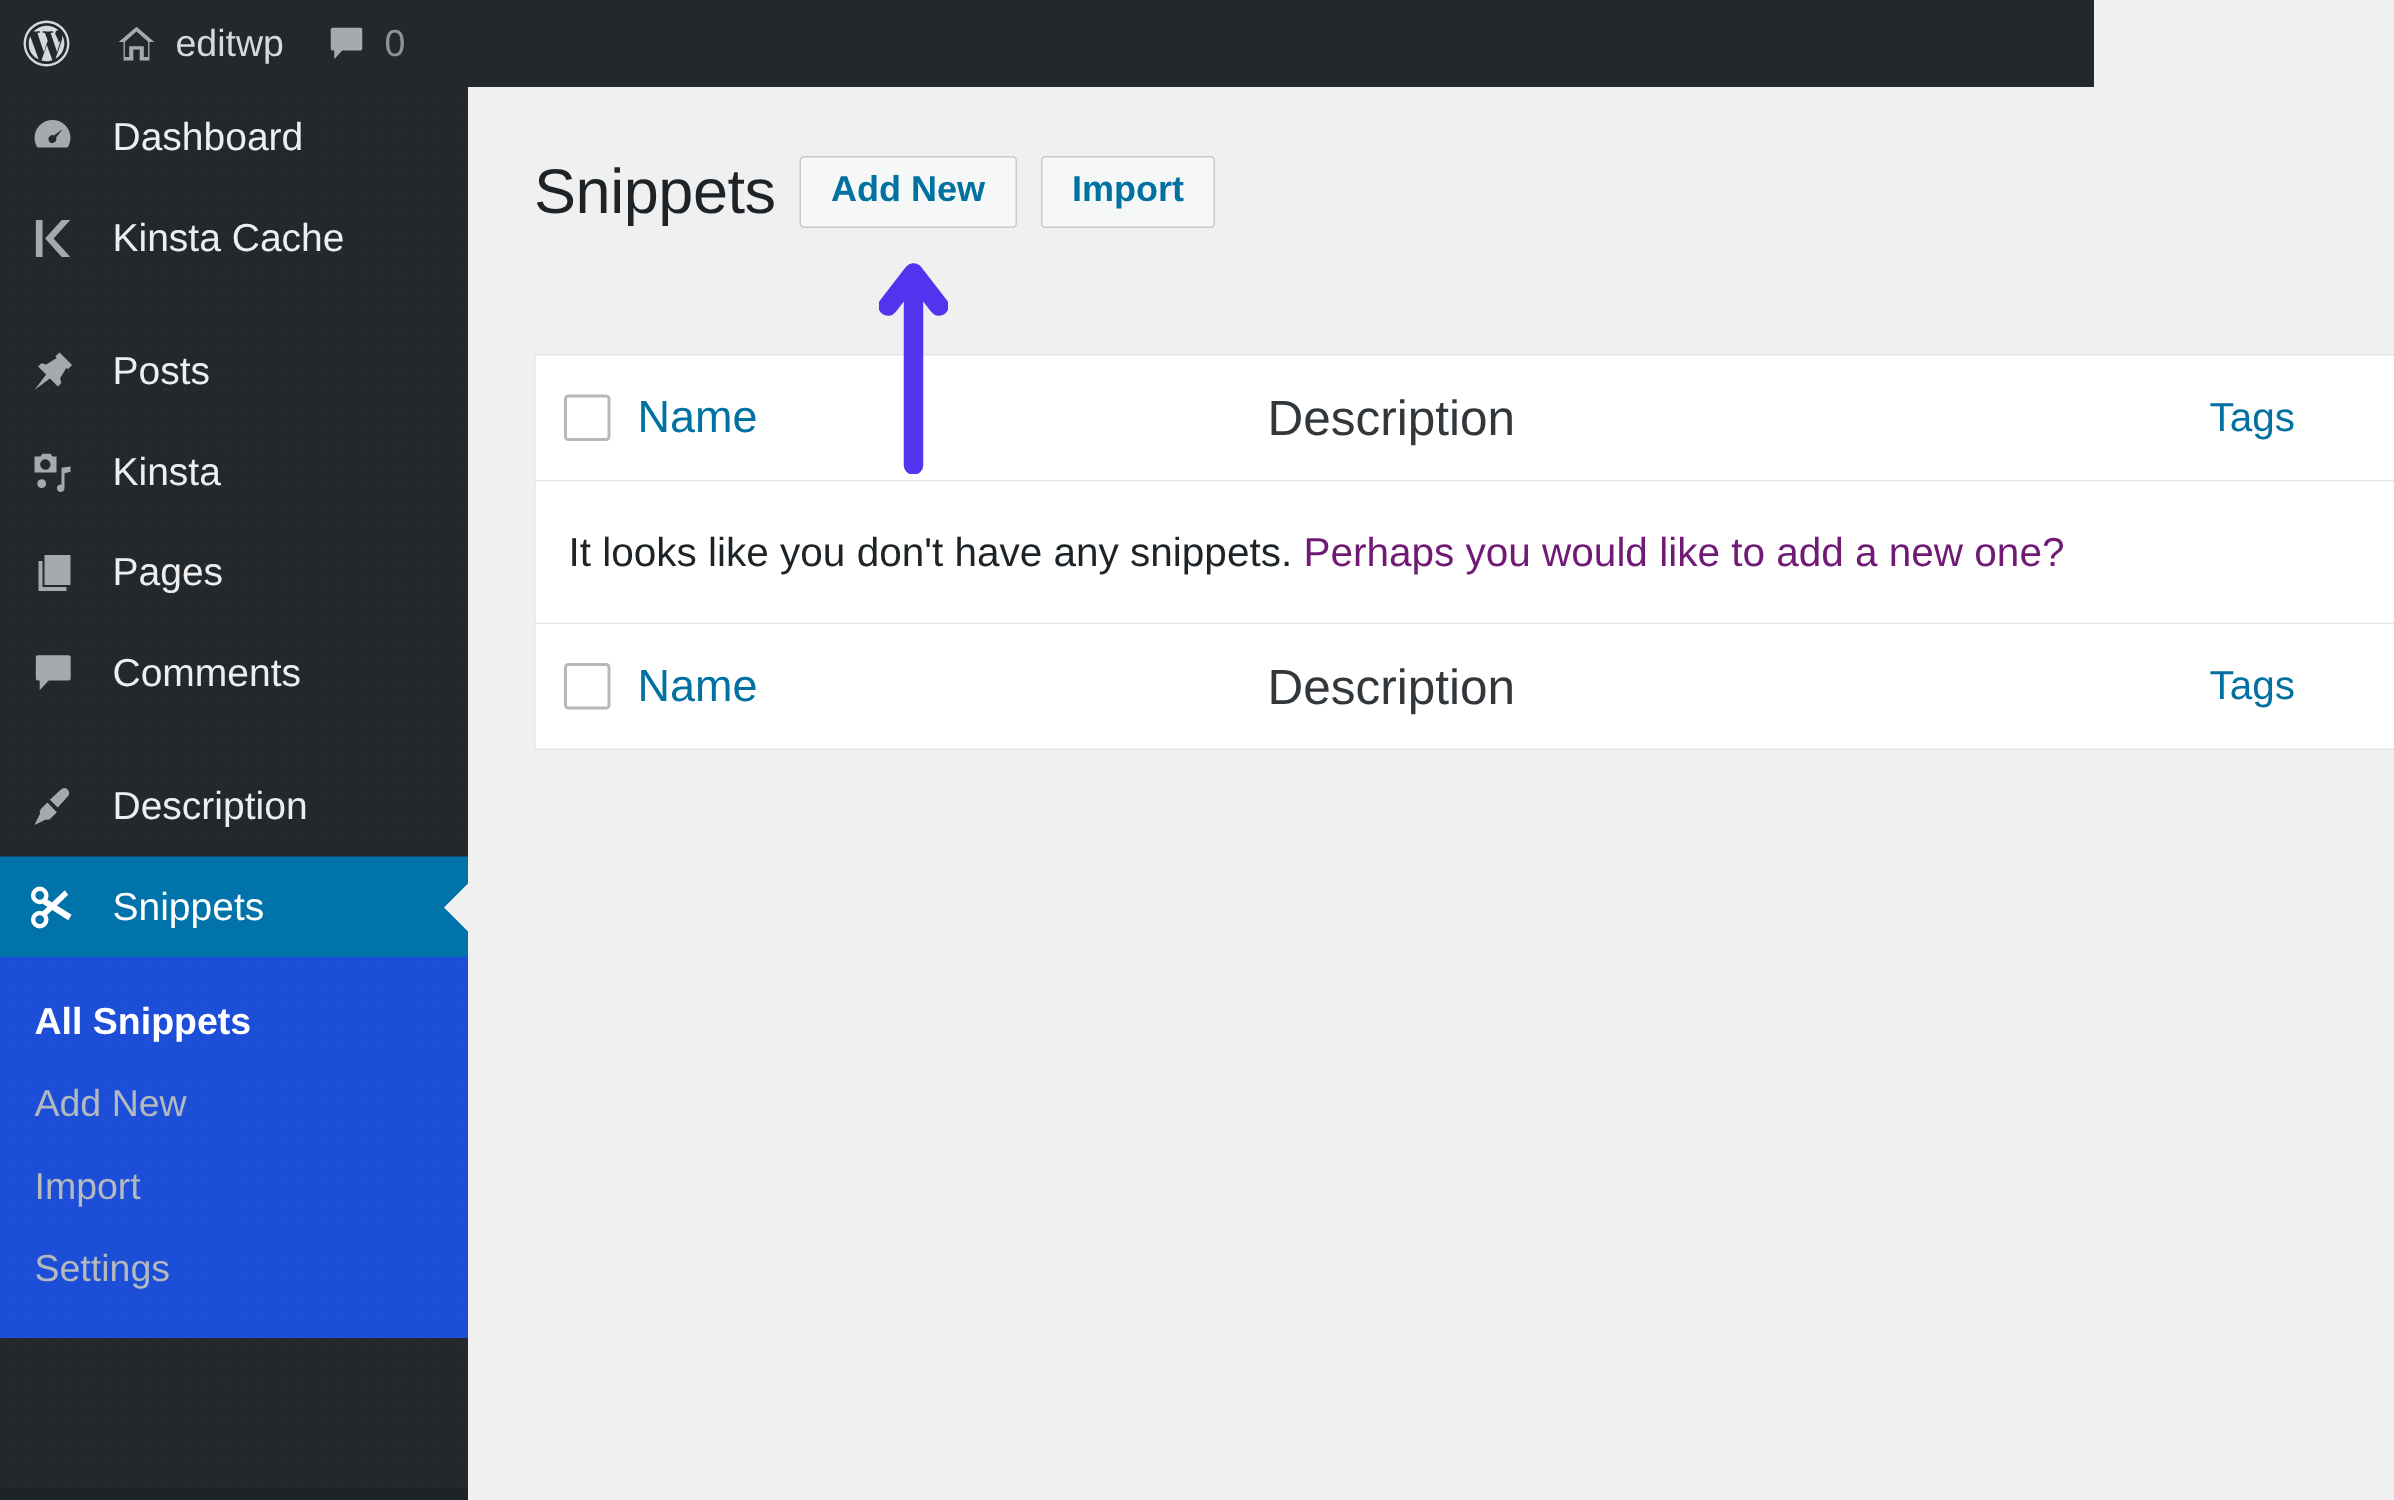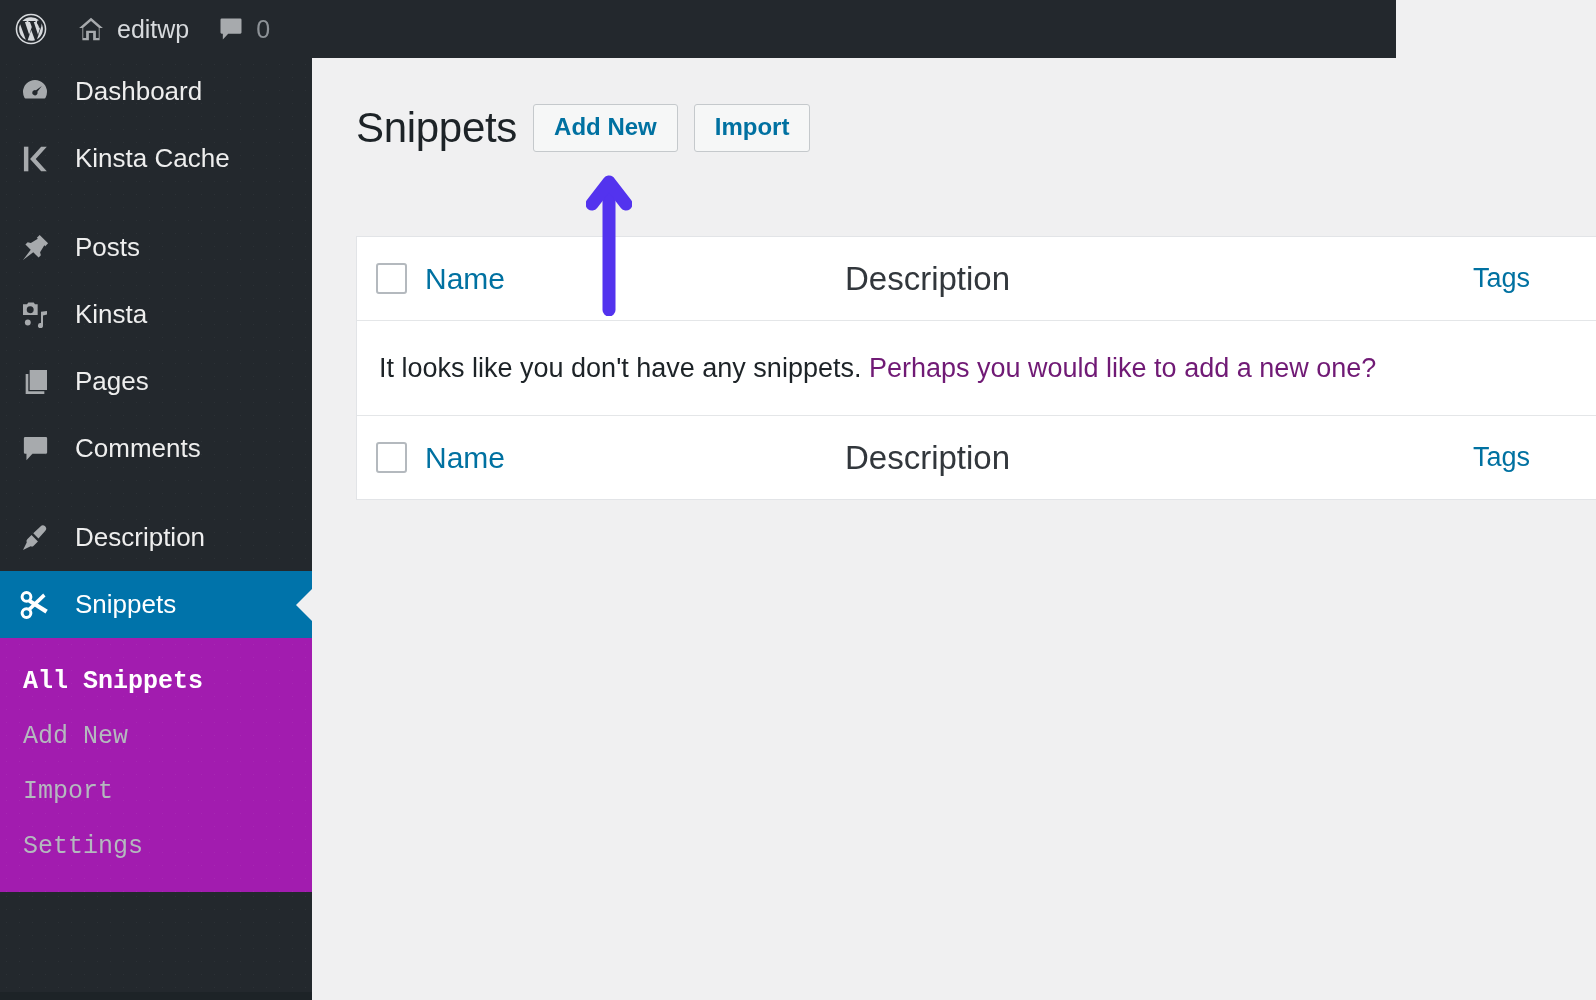--- a/index.html
+++ b/index.html
@@ -70,23 +70,22 @@
     position: absolute; right: 0; top: 50%;
     transform: translateY(-50%);
     border-style: solid;
     border-width: 16px 16px 16px 0;
     border-color: transparent #f0f0f1 transparent transparent;
   }
   .menu-sep { height: 22px; }
 
   .submenu {
     position: relative;
-    background: #a21caf;
+    background: #1d4ed8;
     padding: 16px 0 18px 0;
-    font-family: Liberation Mono, monospace;
   }
   .submenu::before {
     content: ""; position: absolute; inset: 0;
     background-image: radial-gradient(rgba(255,255,255,.05) 0.7px, transparent 0.8px);
     background-size: 13px 13px;
     pointer-events: none;
   }
   .sub-item {
     position: relative;
     display: flex; align-items: center;

